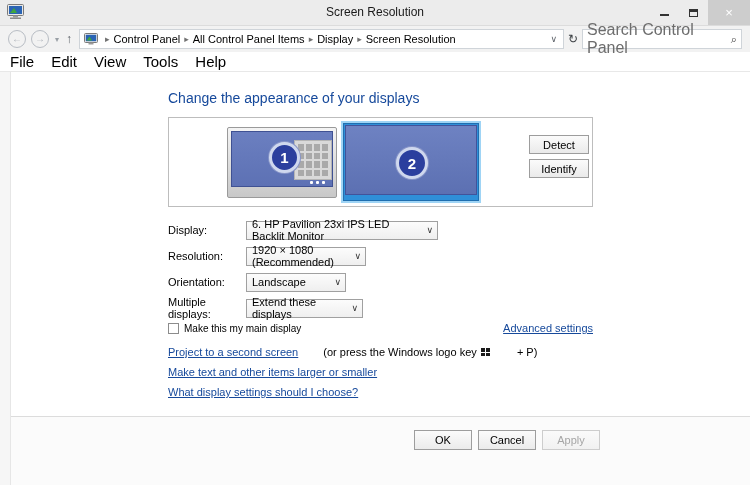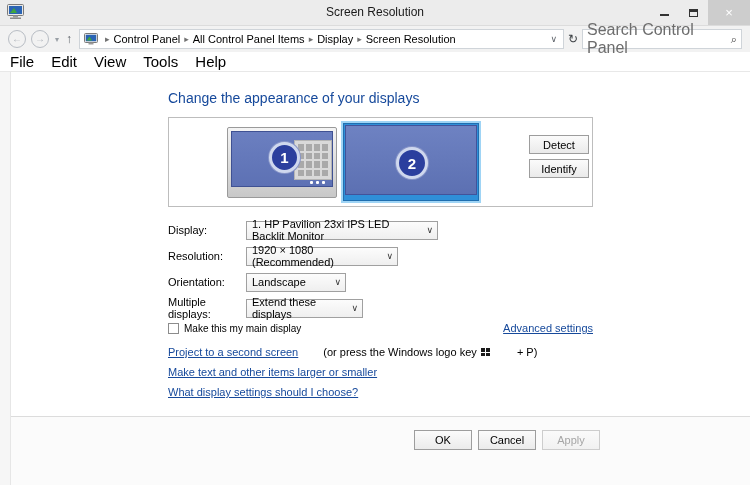--- a/index.html
+++ b/index.html
@@ -397,21 +397,21 @@
   }
   .combo .caret {
     margin-left: auto;
     padding-left: 8px;
     font-size: 9px;
     color: #333;
   }
   .r-display { top: 148px; }
   .r-display .combo { width: 192px; }
   .r-resolution { top: 174px; }
-  .r-resolution .combo { width: 152px; }
+  .r-resolution .combo { width: 120px; }
   .r-orientation { top: 200px; }
   .r-orientation .combo { width: 100px; }
   .r-multiple { top: 226px; }
   .r-multiple .combo { width: 117px; }
 
   .checkrow {
     position: absolute;
     left: 157px;
     top: 250px;
     width: 425px;
@@ -617,21 +617,21 @@
           <div class="badge badge2">2</div>
         </div>
 
         <div class="side-btn btn-detect">Detect</div>
         <div class="side-btn btn-identify">Identify</div>
       </div>
 
       <div class="row r-display">
         <span class="row-label">Display:</span>
         <div class="combo">
-          <span>1. HP Pavilion 23xi IPS LED Backlit Monitor</span>
+          <span>6. HP Pavilion 23xi IPS LED Backlit Monitor</span>
           <span class="caret">∨</span>
         </div>
       </div>
 
       <div class="row r-resolution">
         <span class="row-label">Resolution:</span>
         <div class="combo">
           <span>1920 × 1080 (Recommended)</span>
           <span class="caret">∨</span>
         </div>

